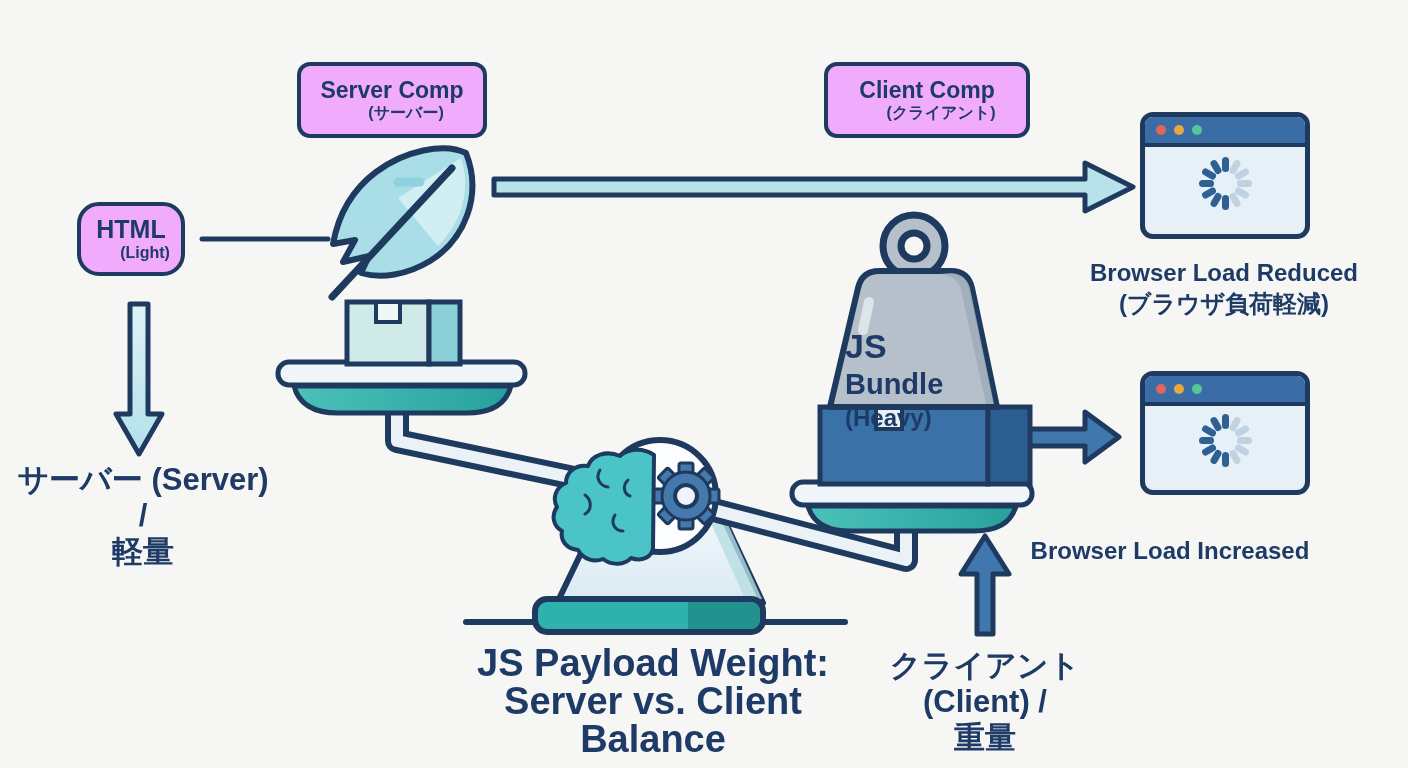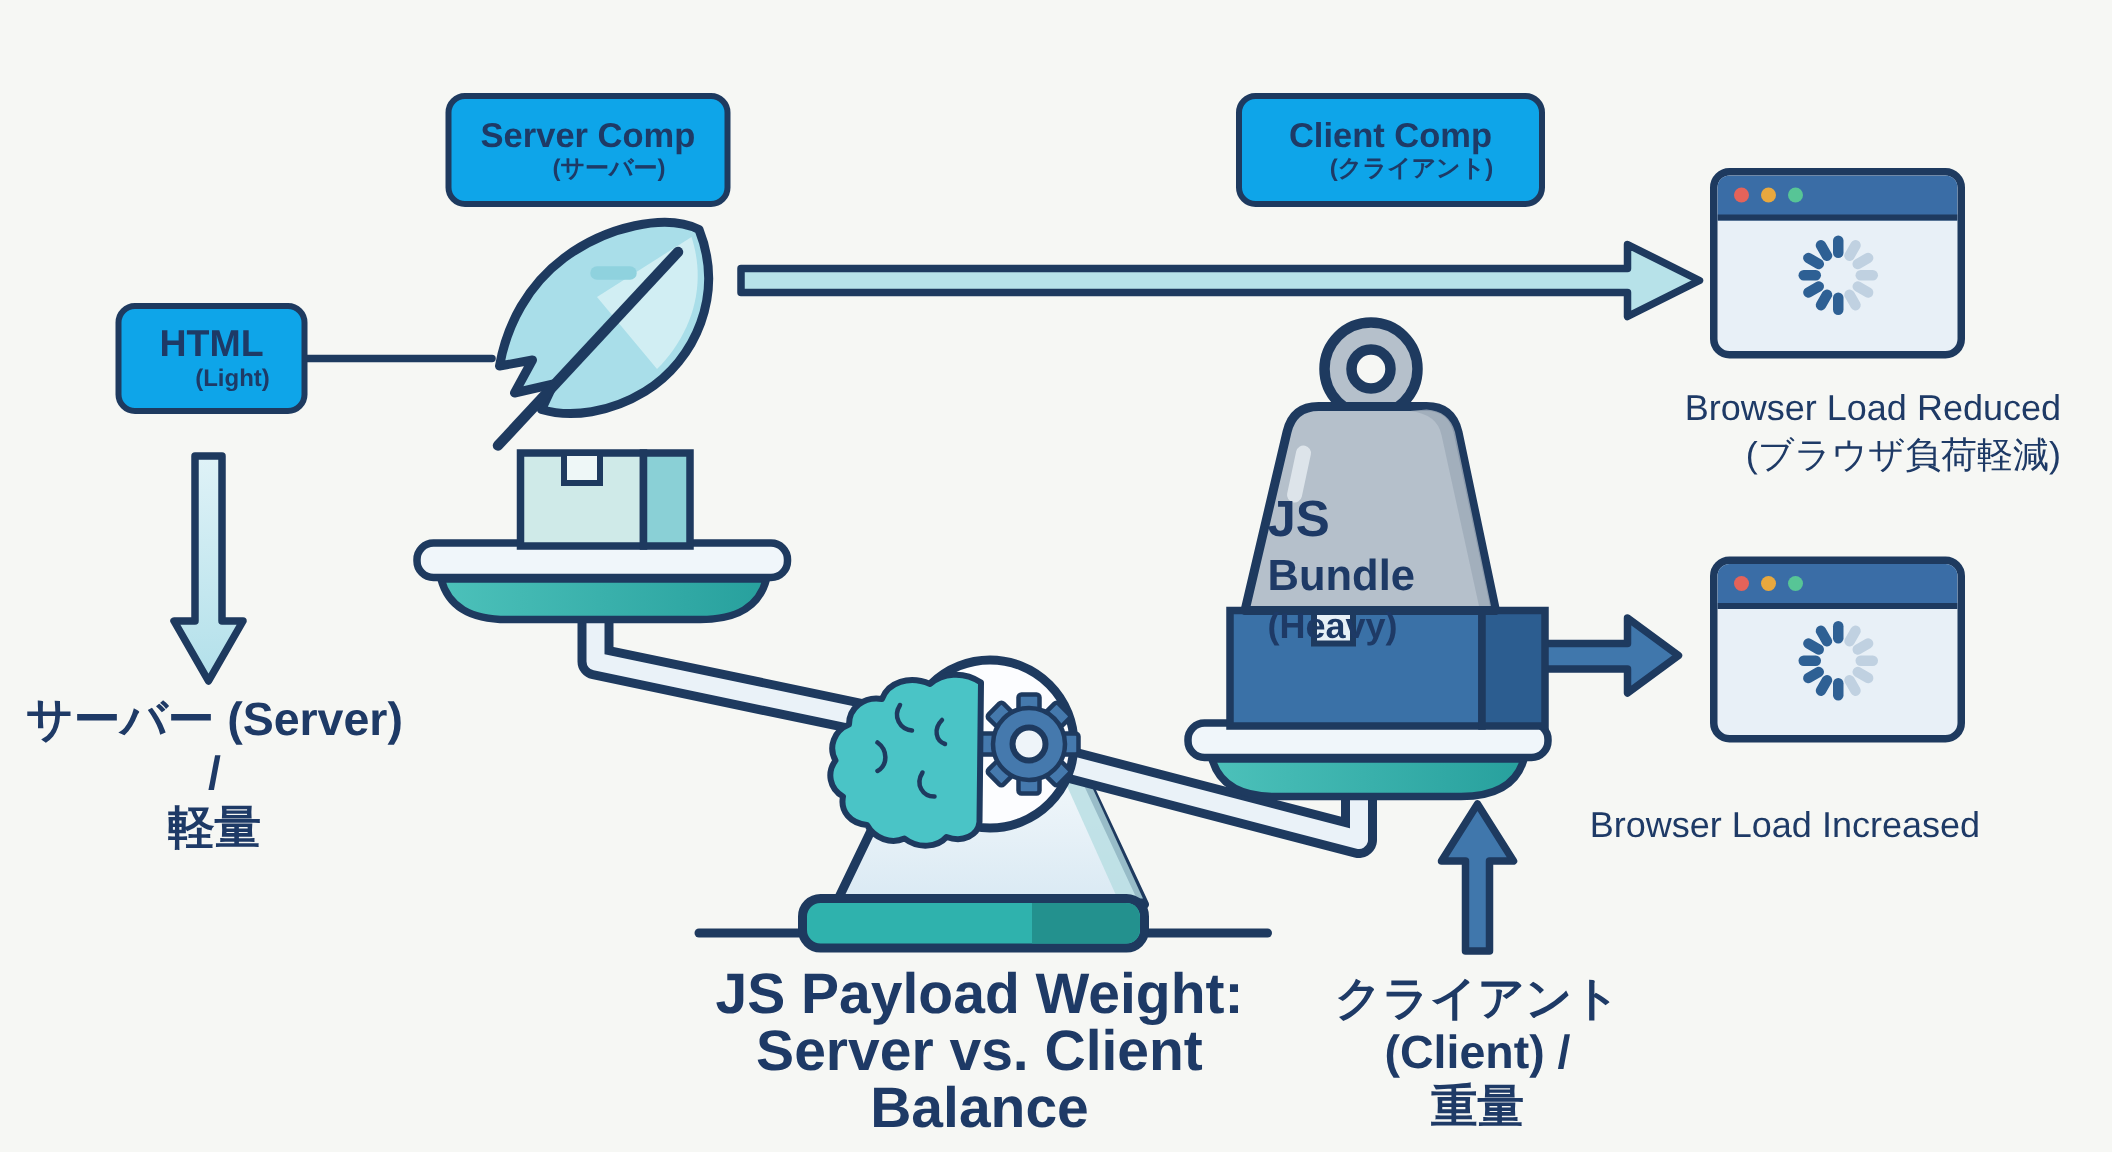--- a/index.html
+++ b/index.html
@@ -1,24 +1,24 @@
 <!DOCTYPE html>
 <html><head>
 <meta charset="utf-8">
 <style>
   html,body{margin:0;padding:0;}
   body{font-family:"Liberation Sans","DejaVu Sans",sans-serif;background:#e9e9e9;}
   .canvas{position:relative;width:1408px;height:768px;background:#f6f7f4;overflow:hidden;}
   svg{position:absolute;left:0;top:0;}
-  .labelbox{position:absolute;background:#0ea5e9;border:4px solid #1e3a5f;border-radius:13px;
+  .labelbox{position:absolute;background:#f0abfc;border:4px solid #1e3a5f;border-radius:13px;
     color:#1e3a66;font-weight:bold;text-align:center;display:flex;flex-direction:column;
     justify-content:center;line-height:1.18;box-sizing:border-box;}
   .labelbox .en{font-size:23px;}
   .labelbox .jp{font-size:16px;margin-left:28px;}
-  .caption{position:absolute;color:#1e3a66;font-weight:normal;text-align:right;font-size:24px;line-height:31px;}
+  .caption{position:absolute;color:#1e3a66;font-weight:bold;text-align:center;font-size:24px;line-height:31px;}
   .sidetext{position:absolute;color:#1e3a66;font-weight:bold;text-align:center;font-size:31px;line-height:36px;}
   .diagram-title{position:absolute;color:#1e3a66;font-weight:bold;text-align:center;font-size:38px;line-height:38px;}
   .browser{position:absolute;width:170px;border:5px solid #1e3a5f;border-radius:13px;
     background:#e8f0f7;overflow:hidden;box-sizing:border-box;}
   .browser .bar{height:26px;background:#3a6da6;border-bottom:4px solid #1e3a5f;
     display:flex;align-items:center;gap:8px;padding-left:11px;}
   .dot{width:10px;height:10px;border-radius:50%;}
   .dot.r{background:#e4635a}.dot.o{background:#e8a83e}.dot.g{background:#57c596}
   .spinner{position:absolute;left:50%;top:57%;width:0;height:0;}
   .spoke{position:absolute;left:-3.5px;top:-7.5px;width:7px;height:15px;border-radius:4px;background:#2e6094;}
@@ -159,21 +159,21 @@
   <div class="labelbox" style="left:297px;top:62px;width:190px;height:76px;">
     <div class="en">Server Comp</div>
     <div class="jp">(サーバー)</div>
   </div>
 
   <div class="labelbox" style="left:824px;top:62px;width:206px;height:76px;">
     <div class="en">Client Comp</div>
     <div class="jp">(クライアント)</div>
   </div>
 
-  <div class="labelbox" style="left:77px;top:202px;width:128px;height:74px;">
+  <div class="labelbox" style="left:77px;top:202px;width:108px;height:74px;border-radius:22px;">
     <div class="en" style="font-size:25px;">HTML</div>
     <div class="jp">(Light)</div>
   </div>
 
   <div class="browser" style="left:1140px;top:112px;height:127px;">
     <div class="bar">
       <span class="dot r"></span>
       <span class="dot o"></span>
       <span class="dot g"></span>
     </div>

